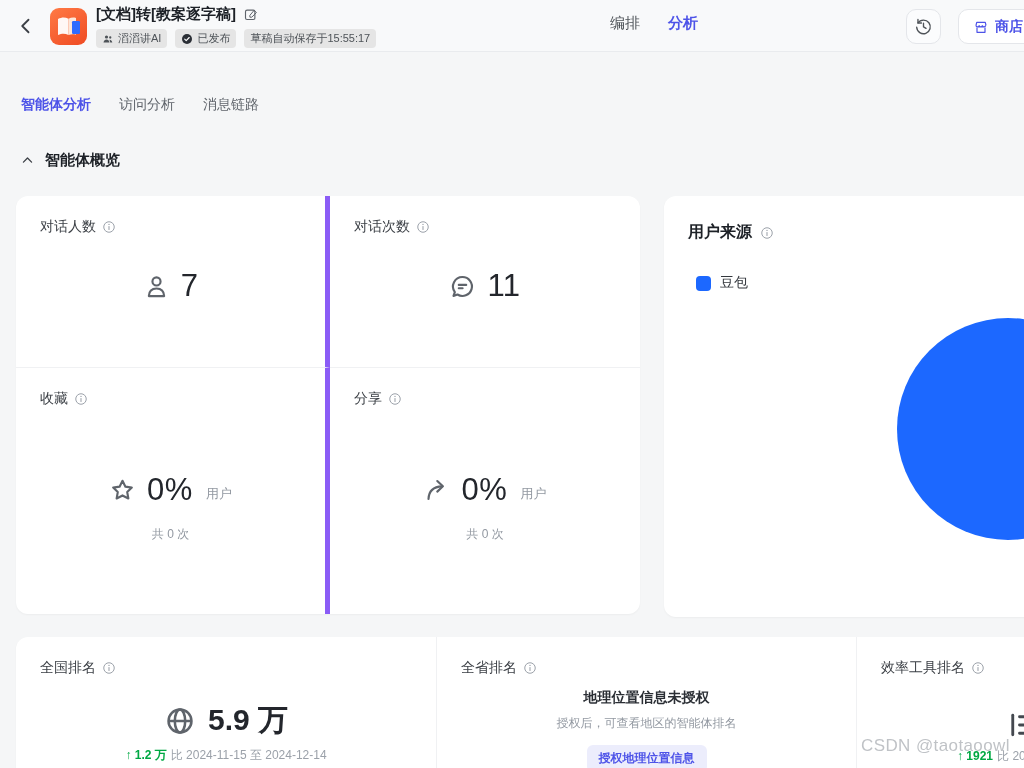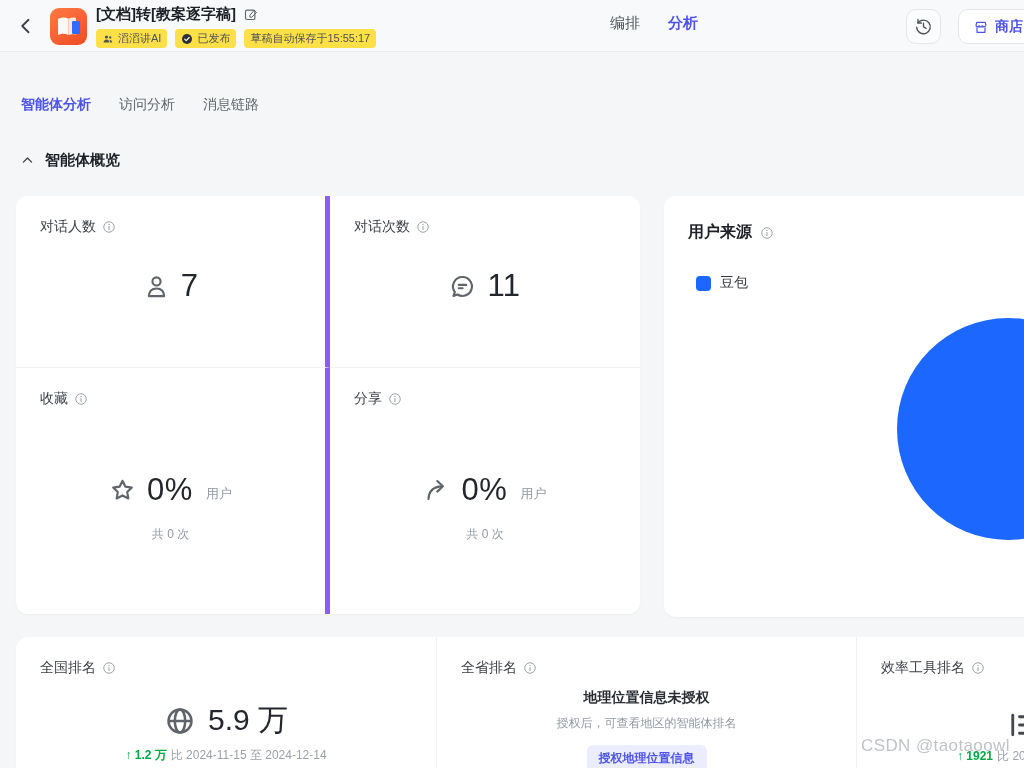--- a/index.html
+++ b/index.html
@@ -20,21 +20,21 @@
     position:absolute; left:50px; top:8px; width:37px; height:37px; border-radius:9px;
     background:linear-gradient(145deg,#ff7a45,#ef4b23); overflow:hidden;
   }
   .title-block { position:absolute; left:96px; top:5px; }
   .title-row { display:flex; align-items:center; gap:7px; }
   .doc-title { font-size:15px; font-weight:700; color:#1d2127; }
   .edit-icon { width:15px; height:15px; color:#5f646b; cursor:pointer; }
   .badge-row { display:flex; align-items:center; gap:8px; margin-top:5px; }
   .badge {
     display:inline-flex; align-items:center; gap:4px;
-    background:#fde047; border-radius:4px; padding:2px 6px;
+    background:#e5e5e5; border-radius:4px; padding:2px 6px;
     font-size:11px; color:#4e5358; white-space:nowrap;text-align:center;
   }
   .badge svg { width:12px; height:12px; }
   .top-tabs { position:absolute; left:610px; top:14px; display:flex; gap:28px; font-size:15px;justify-content:space-between; }
   .top-tab { color:#4e5358; cursor:pointer; }
   .top-tab.active { color:#4d53e8; font-weight:700; }
   .history-btn {
     position:absolute; left:906px; top:9px; width:35px; height:35px;
     border:1px solid #e4e6ea; border-radius:10px; background:#fbfcfd;
     display:flex; align-items:center; justify-content:center; color:#4e5358; cursor:pointer;
@@ -82,21 +82,21 @@
   .legend-label { font-size:14px; color:#33373d; }
   .pie { position:absolute; left:233px; top:122px; width:222px; height:222px; border-radius:50%; }
 
   .rank-card { left:16px; top:637px; width:1056px; height:180px; display:flex; overflow:hidden; }
   .rank-col { position:relative; padding:22px 24px; }
   .rank-col.c1 { width:420px; }
   .rank-col.c2 { width:420px; border-left:1px solid #f0f1f3; }
   .rank-col.c3 { flex:1; border-left:1px solid #f0f1f3; }
   .rank-value-row { position:absolute; left:0; right:0; top:63px; display:flex; align-items:center; justify-content:center; gap:12px; }
   .rank-value-row .v-icon { width:32px; height:32px; color:#5f646b; }
-  .rank-num { font-size:30px; font-weight:400; color:#23262c; }
+  .rank-num { font-size:30px; font-weight:700; color:#23262c; }
   .delta-row { position:absolute; left:0; right:0; top:110px; text-align:center; font-size:12px; white-space:nowrap; }
   .delta-up { color:#00a843; font-weight:700; }
   .delta-note { color:#9ba1a9; margin-left:4px; }
   .geo-empty { position:absolute; left:0; right:0; top:52px; text-align:center; }
   .geo-title { font-size:14px; font-weight:700; color:#2a2e34; }
   .geo-desc { font-size:12px; color:#9298a1; margin-top:8px; }
   .geo-btn {
     display:inline-block; margin-top:13px; padding:5px 12px; border-radius:6px;
     background:#ecedfc; color:#4d53e8; font-size:12px; font-weight:600; cursor:pointer;
   }

